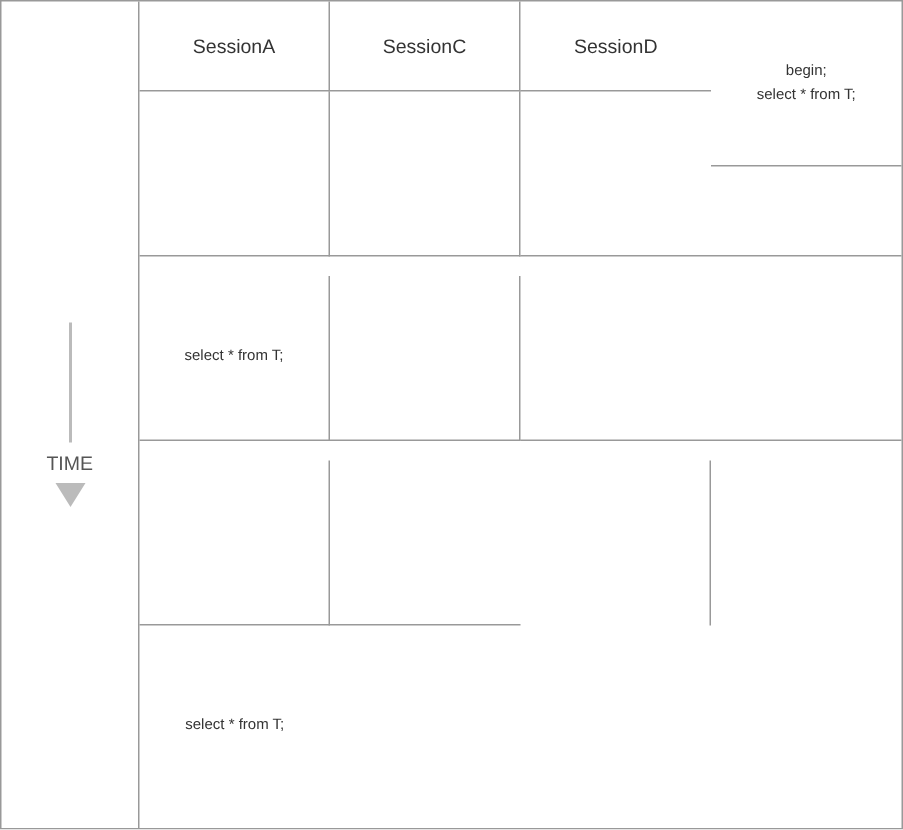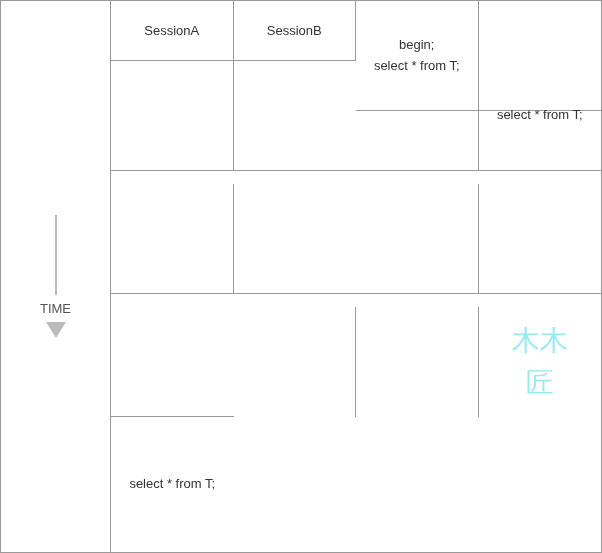--- a/index.html
+++ b/index.html
@@ -19,21 +19,21 @@
     }
 
     .container {
       display: flex;
       width: 602px;
       height: 553px;
       border: 1px solid #999;
     }
 
     .left-panel {
-      width: 110px;
+      width: 92px;
       display: flex;
       flex-direction: column;
       align-items: center;
       justify-content: center;
       border-right: 1px solid #999;
       flex-shrink: 0;
     }
 
     .time-arrow {
       display: flex;
@@ -119,21 +119,21 @@
     .watermark {
       position: absolute;
       color: rgba(0, 200, 220, 0.4);
       font-size: 28px;
       font-family: 'SimHei', sans-serif;
       pointer-events: none;
       transform: rotate(0deg);
     }
 
     .cell-content {
-      font-size: 13px;
+      font-size: 10px;
       color: #333;
       line-height: 1.6;
     }
   </style>
 </head>
 <body>
 
 <div class="container">
   <div class="left-panel">
     <div class="time-arrow">
@@ -143,21 +143,24 @@
     </div>
   </div>
 
   <div class="table-area" style="position:relative;">
     <div class="table-grid">
 
       <div class="cell header-cell">
         <span>SessionA</span>
       </div>
       <div class="cell header-cell">
-        <span>SessionB</span>
+        <span>SessionC</span>
+      </div>
+      <div class="cell header-cell" style="border-right:none;">
+        <span>SessionD</span>
       </div>
 
       <div class="cell row-2">
         <span class="cell-content">begin;<br>select * from T;</span>
       </div>
       <div class="cell row-2"></div>
       <div class="cell row-2"></div>
       <div class="cell row-2" style="border-right:none;"></div>
 
       <div class="cell row-3"></div>
@@ -166,22 +169,19 @@
       </div>
       <div class="cell row-3"></div>
       <div class="cell row-3" style="border-right:none;"></div>
 
       <div class="cell row-4"></div>
       <div class="cell row-4"></div>
       <div class="cell row-4" style="border-right:none;"></div>
 
       <div class="cell row-5" style="border-bottom:none;"></div>
       <div class="cell row-5" style="border-bottom:none;"></div>
-      <div class="cell row-5" style="border-bottom:none; position:relative; overflow:hidden;">
-        <span class="watermark" style="position:absolute; left:50%; top:50%; transform:translate(-50%,-50%);">木木匠</span>
-      </div>
       <div class="cell row-5" style="border-right:none; border-bottom:none;">
         <span class="cell-content">select * from T;</span>
       </div>
 
     </div>
   </div>
 </div>
 
 </body></html>

